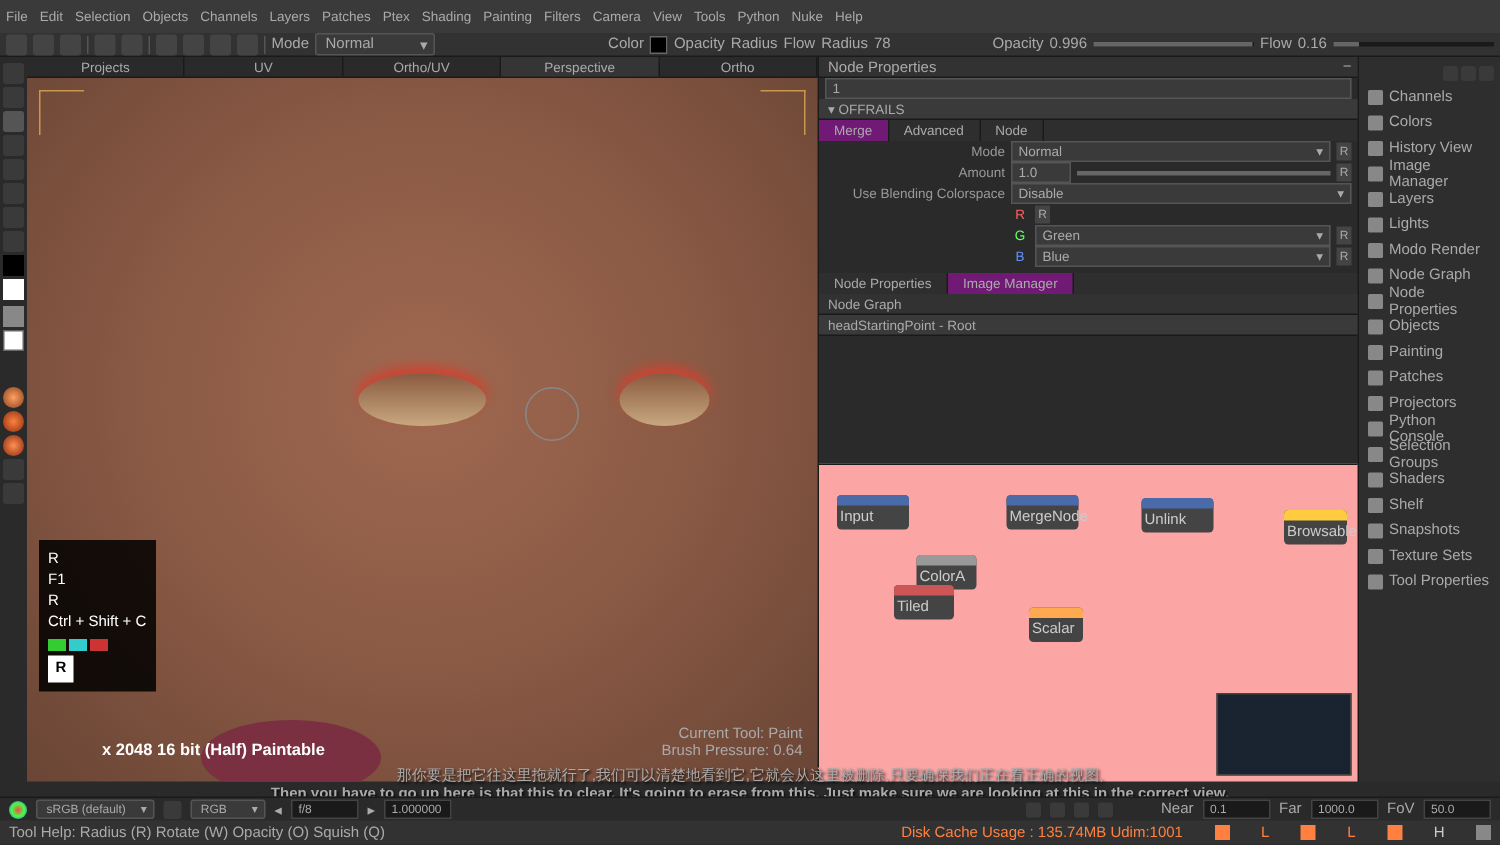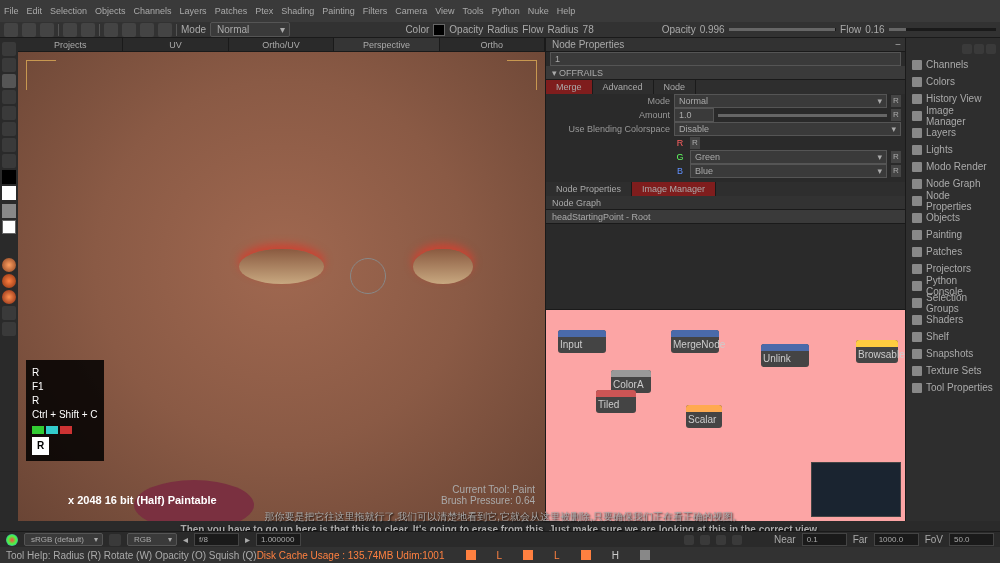--- a/index.html
+++ b/index.html
@@ -37,40 +37,40 @@
 .info-text{position:absolute;bottom:15px;left:50px;color:#fff;font-size:11px;font-weight:bold;}
 .tool-info{position:absolute;bottom:15px;right:10px;font-size:8px;color:#888;text-align:right;}
 .right-area{width:455px;background:#2a2a2a;display:flex;}
 .props-panel{flex:1;display:flex;flex-direction:column;border-left:1px solid #1a1a1a;}
 .panel-title{height:14px;background:#323232;padding:0 6px;line-height:14px;font-size:9px;border-bottom:1px solid #1a1a1a;position:relative;}
 .panel-title .close{position:absolute;right:4px;cursor:pointer;}
 .collapse-hdr{height:14px;background:#3a3a3a;padding:0 6px;line-height:14px;font-size:9px;border-bottom:1px solid #1a1a1a;}
 .collapse-hdr::before{content:"▾ ";}
 .sub-tabs{height:14px;background:#2e2e2e;display:flex;}
 .sub-tab{padding:0 10px;line-height:14px;font-size:9px;border-right:1px solid #1a1a1a;}
-.sub-tab.active{background:#7f1d1d;}
+.sub-tab.active{background:#701a75;}
 .prop-row{display:flex;align-items:center;height:14px;padding:0 4px;gap:4px;}
 .prop-label{width:120px;text-align:right;font-size:9px;color:#999;}
 .prop-val{flex:1;background:#3a3a3a;border:1px solid #555;padding:0 4px;font-size:9px;line-height:12px;position:relative;}
 .prop-val.dd::after{content:"▾";position:absolute;right:4px;}
 .spin{width:10px;height:12px;background:#444;text-align:center;line-height:12px;font-size:8px;}
 .ch-label{width:12px;text-align:center;font-size:9px;}
 .ch-label.r{color:#ff6060;}.ch-label.g{color:#60ff60;}.ch-label.b{color:#6090ff;}
 .node-graph{flex:1;background:#fca5a5;position:relative;border-top:1px solid #1a1a1a;}
 .node{position:absolute;width:48px;background:#444;border-radius:3px;font-size:6px;}
 .node-hdr{height:7px;border-radius:3px 3px 0 0;}
 .node-body{padding:2px;line-height:1.2;color:#ccc;}
 .minimap{position:absolute;right:4px;bottom:4px;width:90px;height:55px;background:#1a2430;border:1px solid #444;}
 .side-panel{width:95px;background:#2e2e2e;border-left:1px solid #1a1a1a;display:flex;flex-direction:column;padding:4px 2px;gap:0;}
 .side-item{height:17px;display:flex;align-items:center;gap:4px;padding:0 4px;font-size:8px;cursor:pointer;}
 .side-icon{width:10px;height:10px;background:#888;border-radius:1px;flex-shrink:0;}
 .subtitle{position:absolute;bottom:28px;left:0;right:0;text-align:center;font-size:12px;color:#fff;pointer-events:none;text-shadow:1px 1px 2px #000;}
 .status-bar{height:16px;background:#2a2a2a;border-top:1px solid #1a1a1a;display:flex;align-items:center;padding:0 6px;gap:6px;font-size:9px;position:absolute;bottom:16px;left:0;right:0;}
 .status-bar .dropdown{font-size:8px;}
-.help-bar{height:16px;background:#323232;position:absolute;bottom:0;left:0;right:0;display:flex;align-items:center;padding:0 6px;font-size:8px;}
+.help-bar{height:16px;background:#323232;position:absolute;bottom:0;left:0;right:0;display:flex;align-items:center;justify-content:space-between;padding:0 6px;font-size:8px;}
 .help-bar .right{display:flex;gap:21px;align-items:center;}
 .sq{width:10px;height:10px;}
 .num-field{background:#1a1a1a;padding:1px 4px;border:1px solid #444;font-size:8px;min-width:45px;}
 </style>
 </head>
 <body>
 
 <div class="menubar">
   <span>File</span>
   <span>Edit</span>
@@ -255,21 +255,21 @@
             <div class="node-body">Tiled</div>
           </div>
         <div class="node" style="left:125px;top:20px">
             <div class="node-hdr" style="background:#4a6aaa"></div>
             <div class="node-body">MergeNode</div>
           </div>
         <div class="node" style="left:140px;top:95px;width:36px">
             <div class="node-hdr" style="background:#ffaa50"></div>
             <div class="node-body">Scalar</div>
           </div>
-        <div class="node" style="left:215px;top:34px">
+        <div class="node" style="left:215px;top:22px">
             <div class="node-hdr" style="background:#4a6aaa"></div>
             <div class="node-body">Unlink</div>
           </div>
         <div class="node" style="left:310px;top:30px;width:42px">
             <div class="node-hdr" style="background:#ffcc40"></div>
             <div class="node-body">Browsable</div>
           </div>
         <div class="minimap"></div>
       </div>
     </div>

